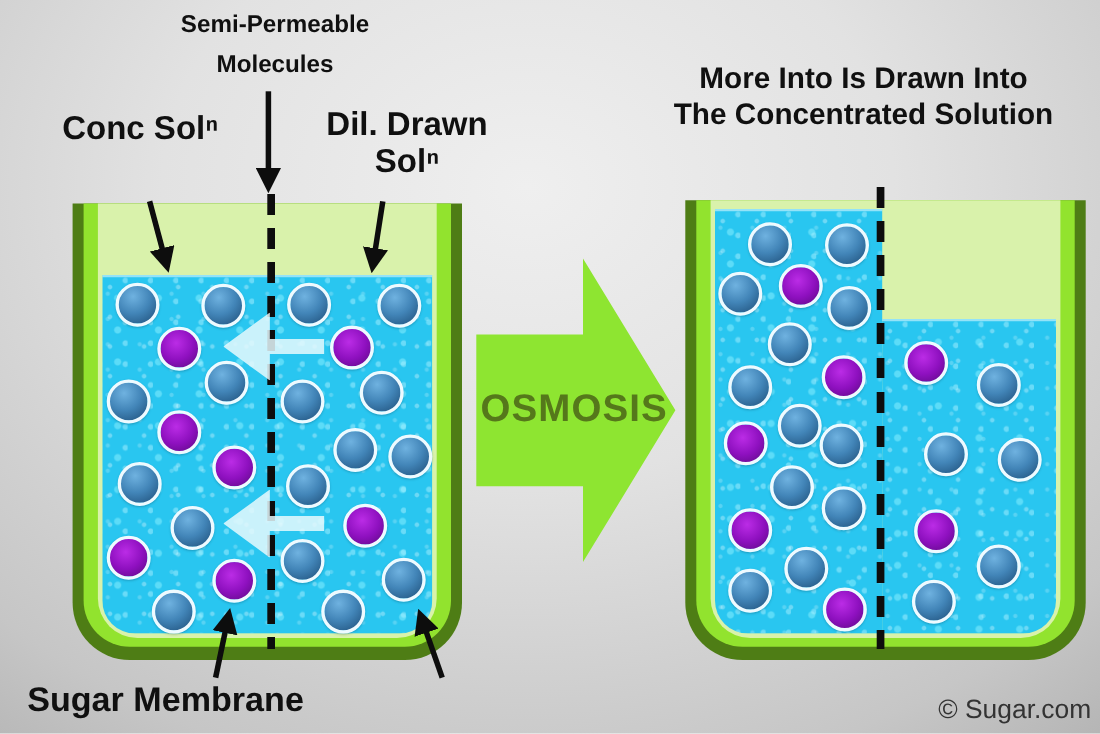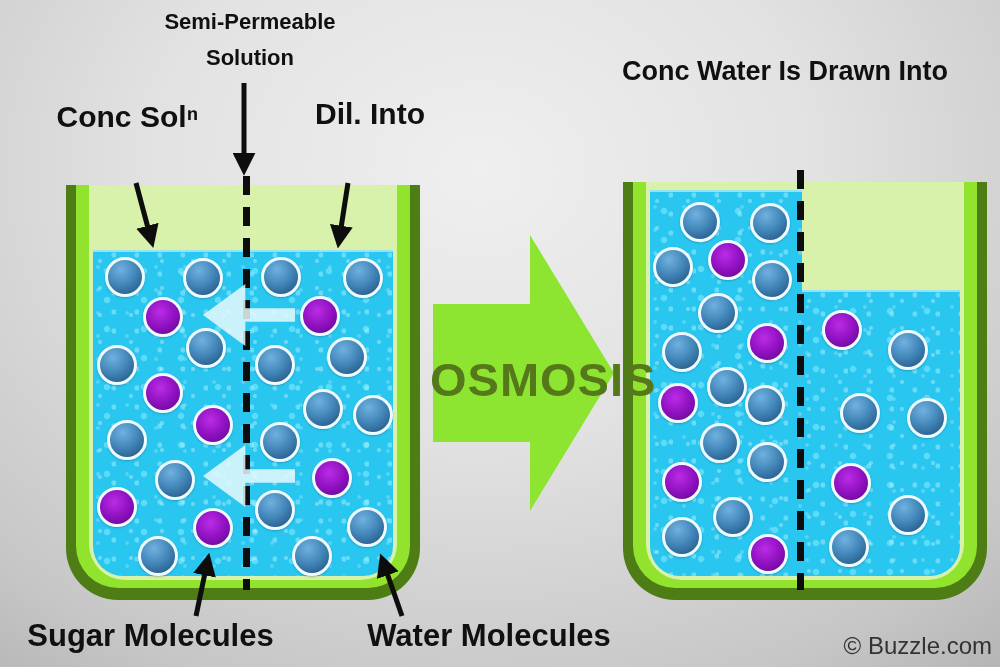--- a/index.html
+++ b/index.html
@@ -10,21 +10,21 @@
       #efefef 0%, #e2e2e2 35%, #c6c6c6 72%, #a3a3a3 100%);
   }
   .lbl{position:absolute; color:#101010; font-weight:bold; text-align:center; z-index:7; white-space:nowrap;}
   #lbl-membrane{left:105px; top:4px;  width:290px; font-size:22px; line-height:36px;}
   #lbl-conc    {left:30px;  top:100px; width:195px; font-size:30px; line-height:33px;}
   #lbl-dil     {left:275px; top:97px;  width:190px; font-size:30px; line-height:33px;}
   #lbl-result  {left:575px; top:55px;  width:420px; font-size:27px; line-height:33px;}
   #lbl-sugar   {left:8px;   top:618px; width:285px; font-size:31px;}
   #lbl-water   {left:344px; top:618px; width:290px; font-size:31px;}
   #lbl-copy    {left:802px; top:632px; width:190px; font-size:24px; font-weight:normal; color:#333; text-align:right;}
-  #lbl-osmosis {left:430px; top:352px; width:184px; font-size:47px; color:#55781b; letter-spacing:1px; z-index:7;}
+  #lbl-osmosis {left:430px; top:352px; width:184px; font-size:35px; color:#55781b; letter-spacing:1px; z-index:7;}
 
   
   .bk-outer{position:absolute; background:#4e7d15; border-radius:0 0 52px 52px; z-index:1;}
   .bk-mid  {position:absolute; inset:0 10px 12px 10px; background:#92e32e; border-radius:0 0 42px 42px;}
   .bk-pale {position:absolute; inset:0 23px 20px 23px; background:#d9f2ab; border-radius:0 0 36px 36px;}
   .bk-int  {position:absolute; inset:0 27px 24px 27px; background:transparent; border-radius:0 0 30px 30px; overflow:hidden;}
   #beaker-left {left:66px; top:185px; width:354px; height:415px;}
   #beaker-right{left:623px; top:182px; width:364px; height:418px;}
 
   .liquid{position:absolute;
@@ -106,34 +106,35 @@
     </defs>
     <line x1="244" y1="83" x2="244" y2="155" stroke="#0d0d0d" stroke-width="5" marker-end="url(#ah)"></line>
     <line x1="136" y1="183" x2="148" y2="228" stroke="#0d0d0d" stroke-width="5" marker-end="url(#ah)"></line>
     <line x1="348" y1="183" x2="341" y2="228" stroke="#0d0d0d" stroke-width="5" marker-end="url(#ah)"></line>
     <line x1="196" y1="616" x2="205" y2="573" stroke="#0d0d0d" stroke-width="5" marker-end="url(#ah)"></line>
     <line x1="402" y1="616" x2="387" y2="573" stroke="#0d0d0d" stroke-width="5" marker-end="url(#ah)"></line>
   </svg>
 
   <div id="lbl-membrane" class="lbl">
     <div>Semi-Permeable</div>
-    <div>Solution</div>
+    <div>Molecules</div>
   </div>
   <div id="lbl-conc" class="lbl">
     <div>Conc Solⁿ</div>
   </div>
   <div id="lbl-dil" class="lbl">
-    <div>Dil. Into</div>
+    <div>Dil. Drawn</div>
+    <div>Solⁿ</div>
   </div>
   <div id="lbl-result" class="lbl">
-    <div>Conc Water Is Drawn Into</div>
+    <div>More Into Is Drawn Into</div>
+    <div>The Concentrated Solution</div>
   </div>
-  <div id="lbl-sugar" class="lbl">Sugar Molecules</div>
-  <div id="lbl-water" class="lbl">Water Molecules</div>
-  <div id="lbl-copy" class="lbl">© Buzzle.com</div>
+  <div id="lbl-sugar" class="lbl">Sugar Membrane</div>
+  <div id="lbl-copy" class="lbl">© Sugar.com</div>
 <div class="mol water" style="left: 105px; top: 257px;"></div>
     <div class="mol water" style="left: 183px; top: 258px;"></div>
     <div class="mol sugar" style="left: 143px; top: 297px;"></div>
     <div class="mol water" style="left: 186px; top: 328px;"></div>
     <div class="mol water" style="left: 97px; top: 345px;"></div>
     <div class="mol sugar" style="left: 143px; top: 373px;"></div>
     <div class="mol sugar" style="left: 193px; top: 405px;"></div>
     <div class="mol water" style="left: 107px; top: 420px;"></div>
     <div class="mol water" style="left: 155px; top: 460px;"></div>
     <div class="mol sugar" style="left: 97px; top: 487px;"></div>

